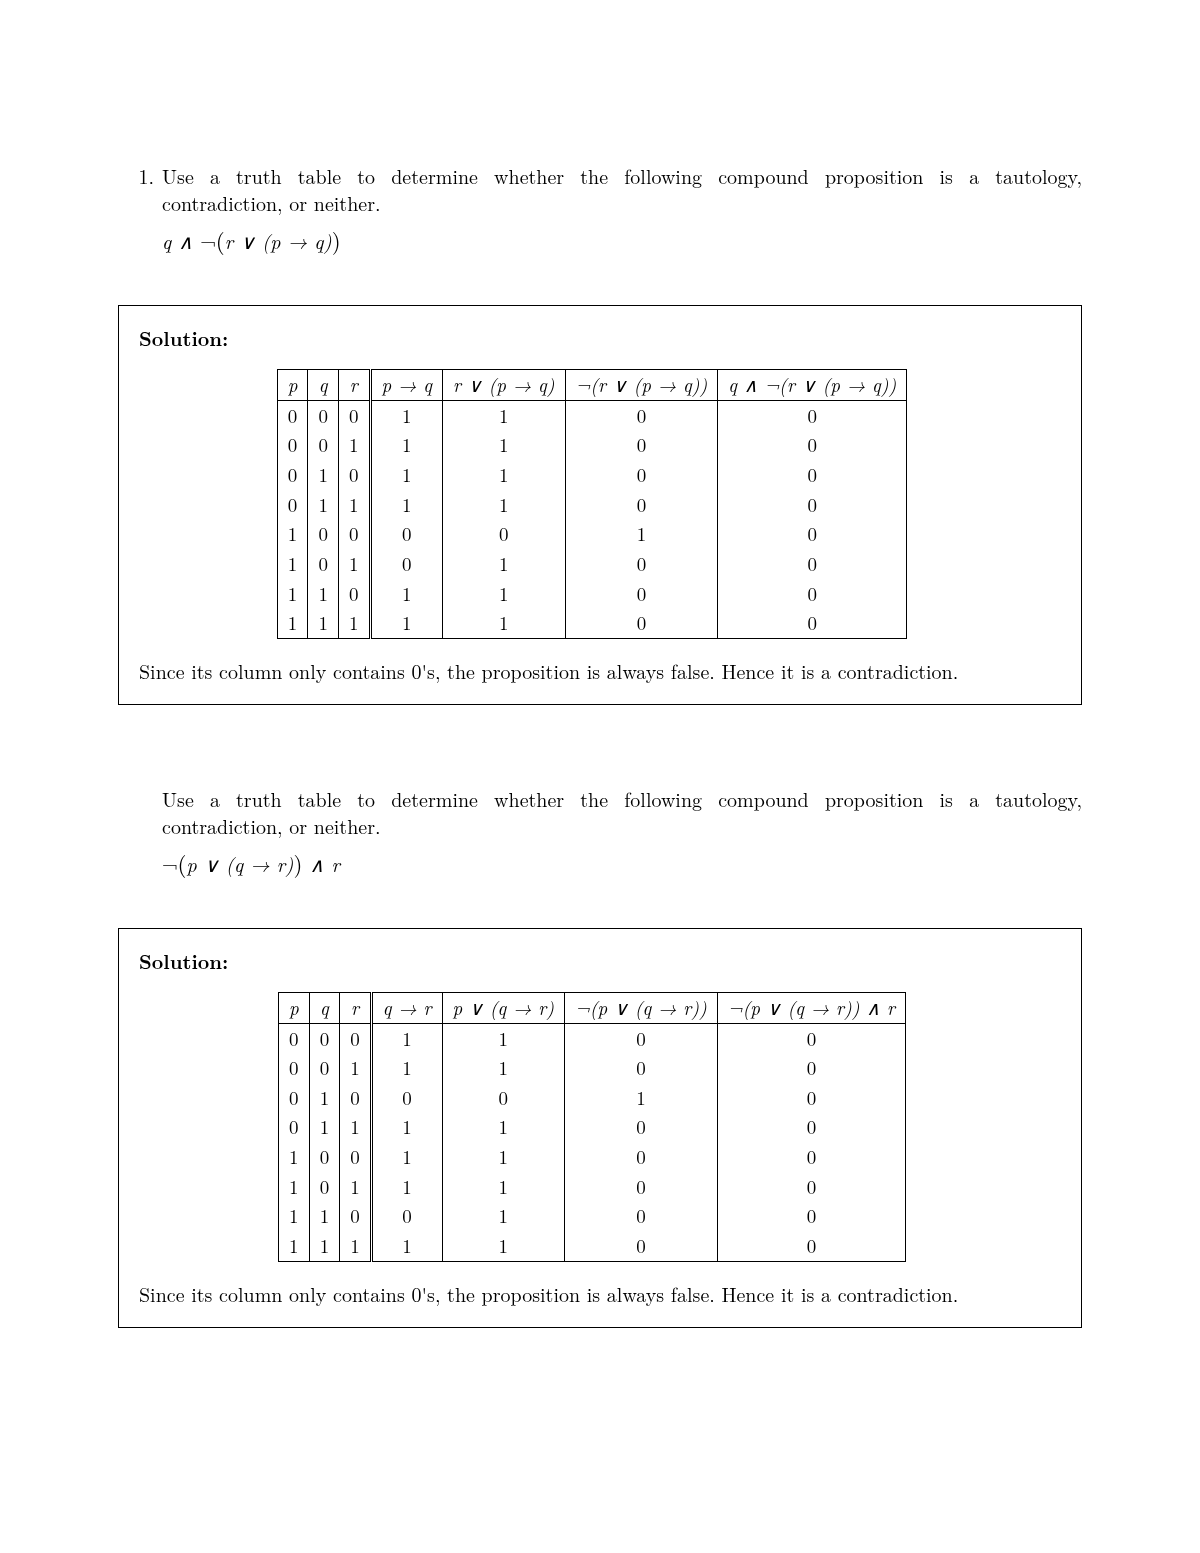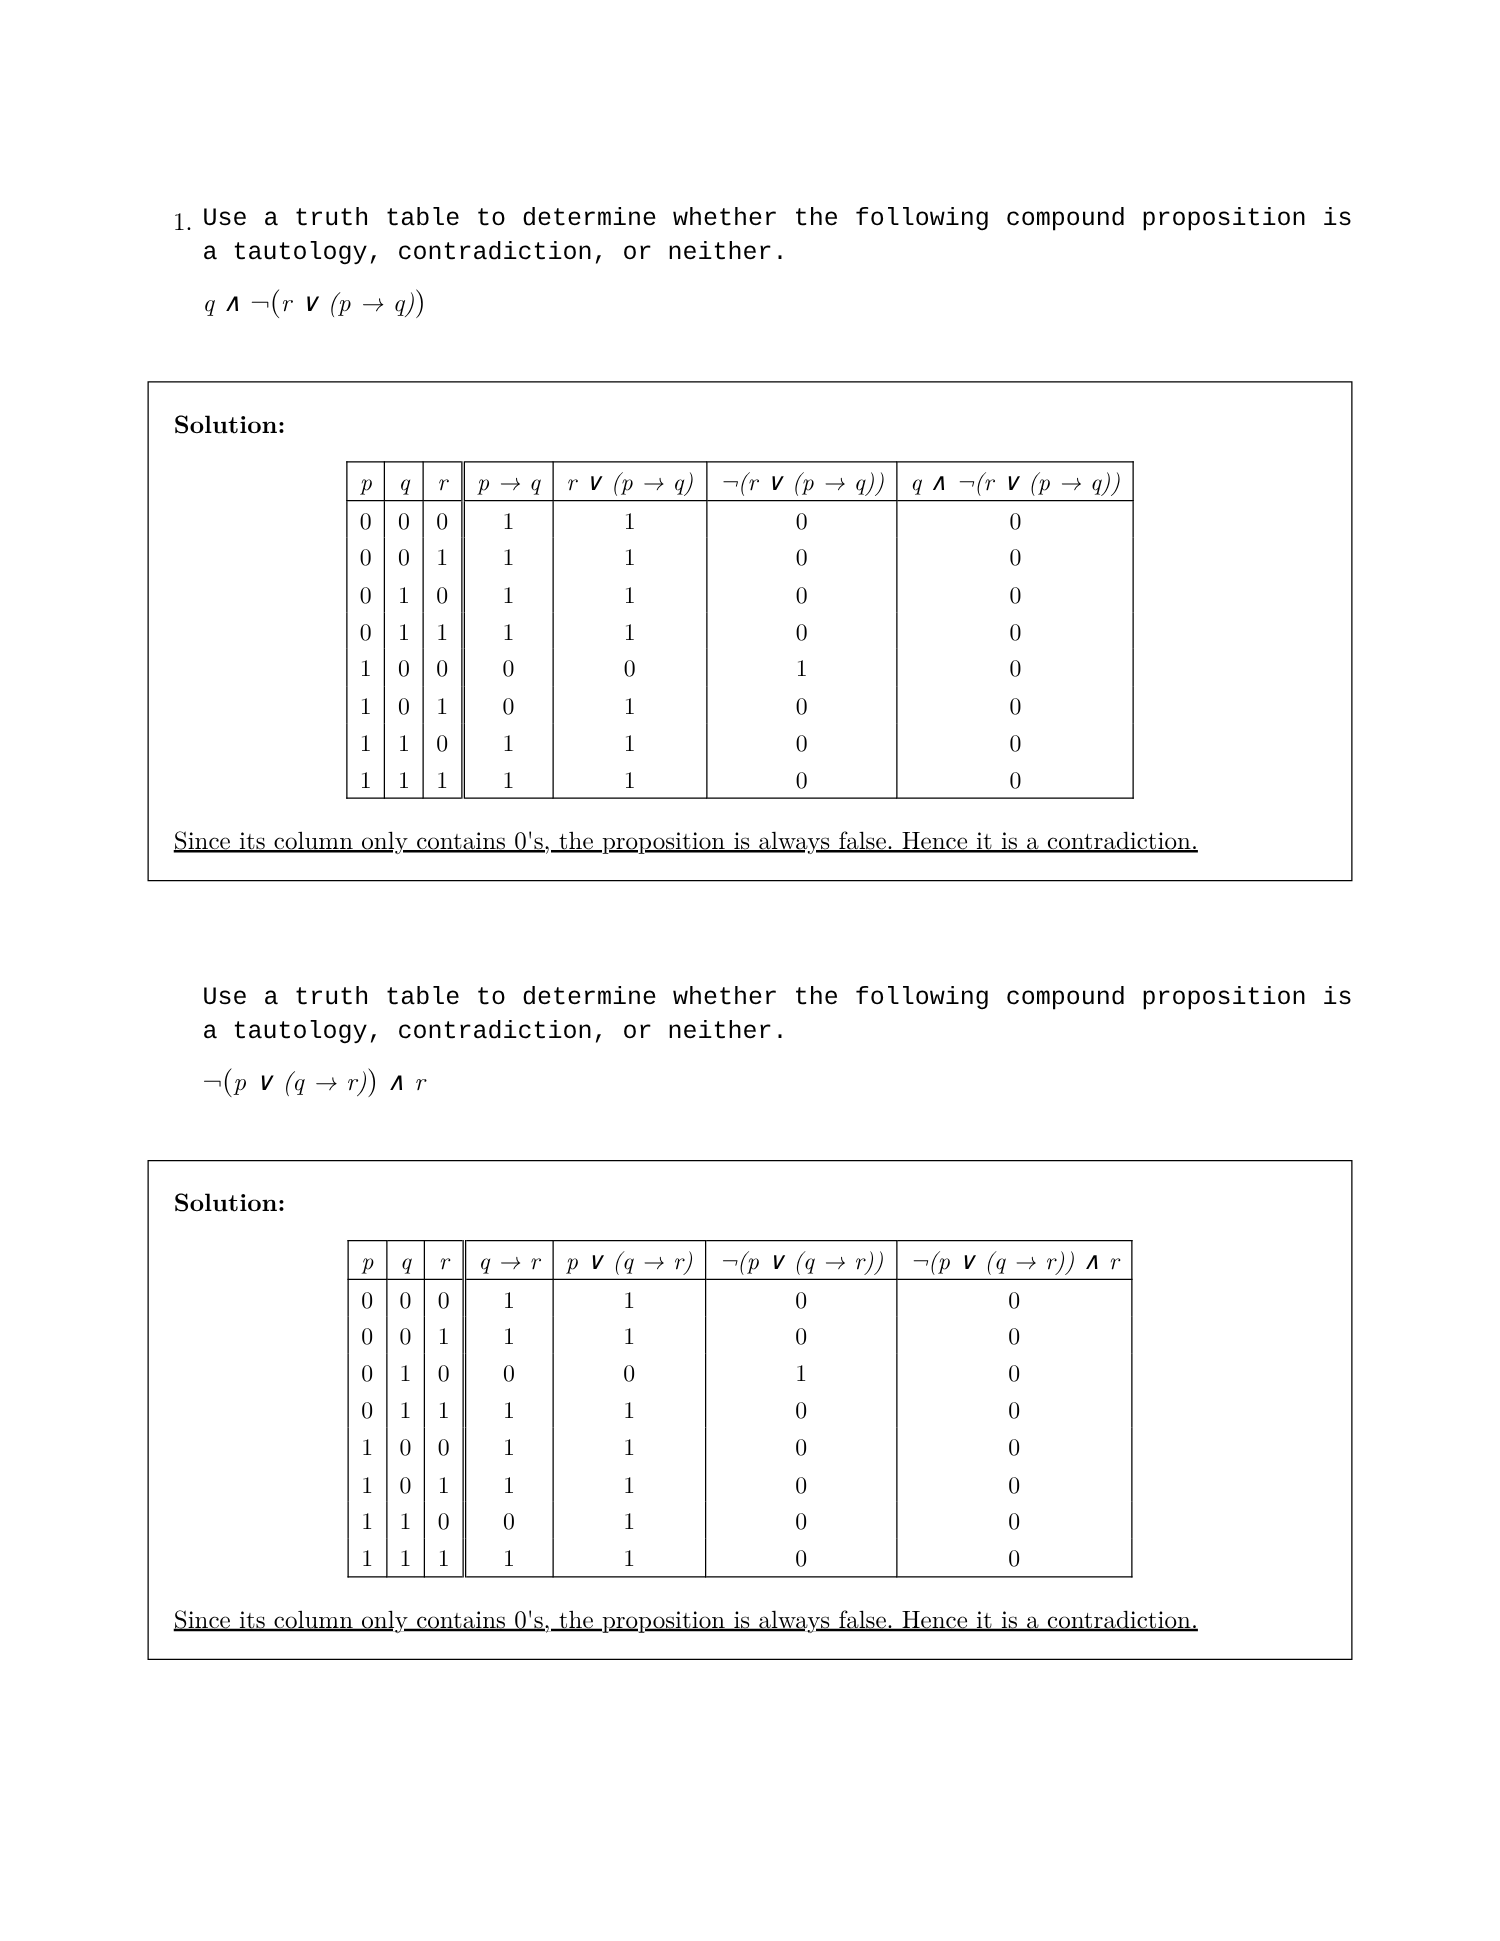--- a/index.html
+++ b/index.html
@@ -25,21 +25,20 @@
     flex: 0 0 36px;
     text-align: right;
     padding-right: 8px;
   }
   .problem .body {
     flex: 1;
   }
   .prompt {
     text-align: justify;
     margin-bottom: 8px;
-    font-family: Liberation Mono, monospace;
   }
   .formula {
     font-style: italic;
     margin: 6px 0 22px 0;
   }
   .neg { font-style: normal; }
   .lparen, .rparen { font-style: normal; }
   .big { font-size: 1.15em; position: relative; top: 0.02em; }
 
   .solution-box {
@@ -78,21 +77,20 @@
   table.truth tr:last-child td {
     border-bottom: 1px solid #000;
   }
   
   table.truth th.dbl, table.truth td.dbl {
     border-left: 3px double #000;
     margin-top: 12px;
   }
   .conclusion {
     text-align: justify;
-    text-decoration: underline;
   }
 </style>
 </head>
 <body>
 
 <div class="page">
 
   <div class="problem">
     <div class="num">1.</div>
     <div class="body">

